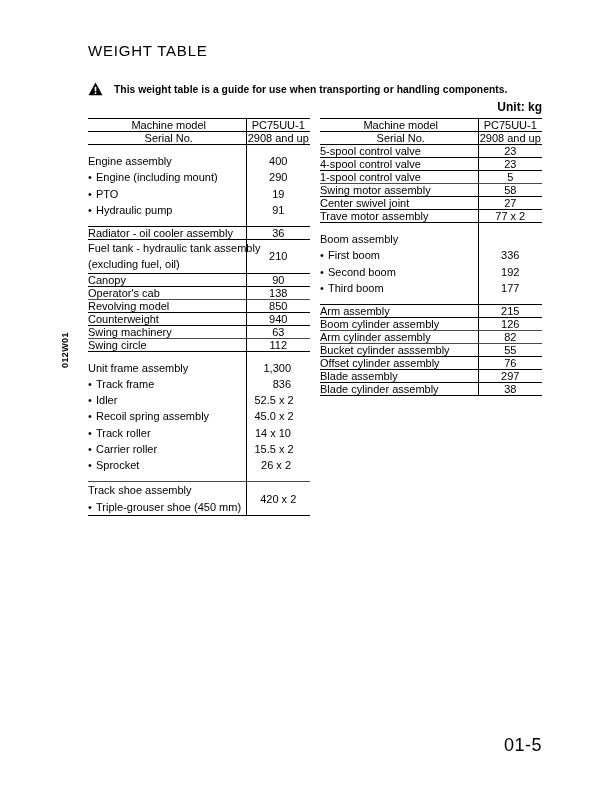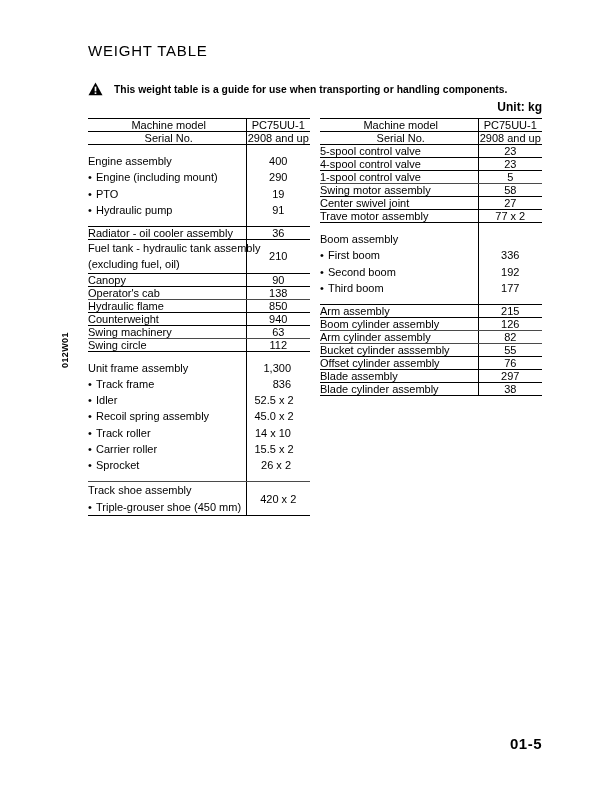--- a/index.html
+++ b/index.html
@@ -71,22 +71,22 @@
     transform: rotate(-90deg);
     transform-origin: left top;
     white-space: nowrap;
   }
 
   
   .page-number {
     position: absolute;
     right: 72px;
     top: 735px;
-    font-size: 15px;
-    font-weight: bold;
+    font-size: 18px;
+    font-weight: normal;
     letter-spacing: 0.5px;
   }
 
   
   .wt-table {
     position: absolute;
     border-collapse: collapse;
     table-layout: fixed;
     font-size: 11px;
   }
@@ -226,21 +226,21 @@
 
       <tr>
         <td class="cell-label">Canopy</td>
         <td class="cell-value">90</td>
       </tr>
       <tr class="thin">
         <td class="cell-label">Operator's cab</td>
         <td class="cell-value">138</td>
       </tr>
       <tr>
-        <td class="cell-label">Hydraulic flame</td>
+        <td class="cell-label">Revolving model</td>
         <td class="cell-value">850</td>
       </tr>
       <tr>
         <td class="cell-label">Counterweight</td>
         <td class="cell-value">940</td>
       </tr>
       <tr class="thin">
         <td class="cell-label">Swing machinery</td>
         <td class="cell-value">63</td>
       </tr>

